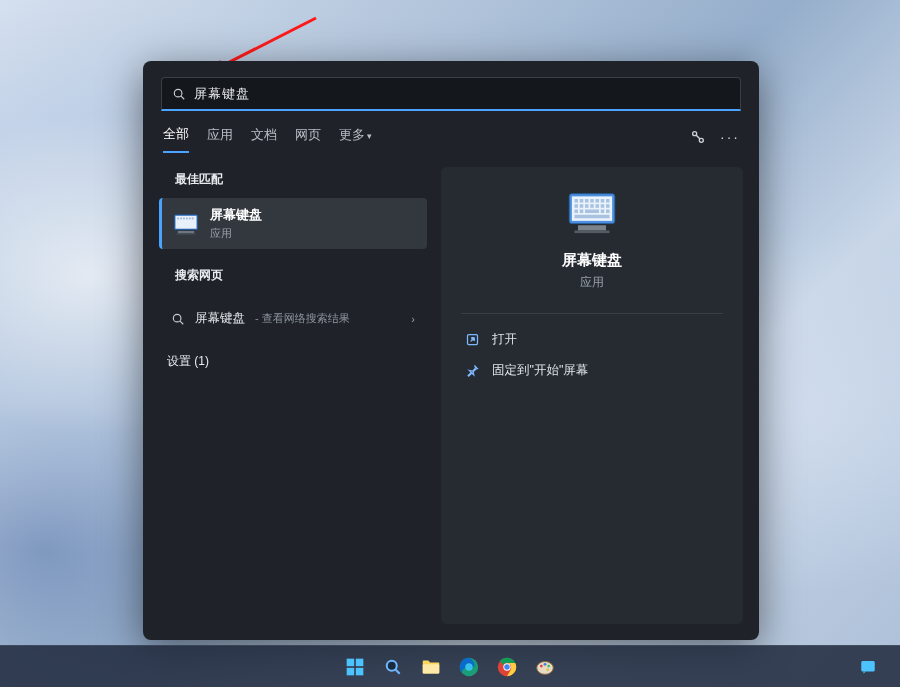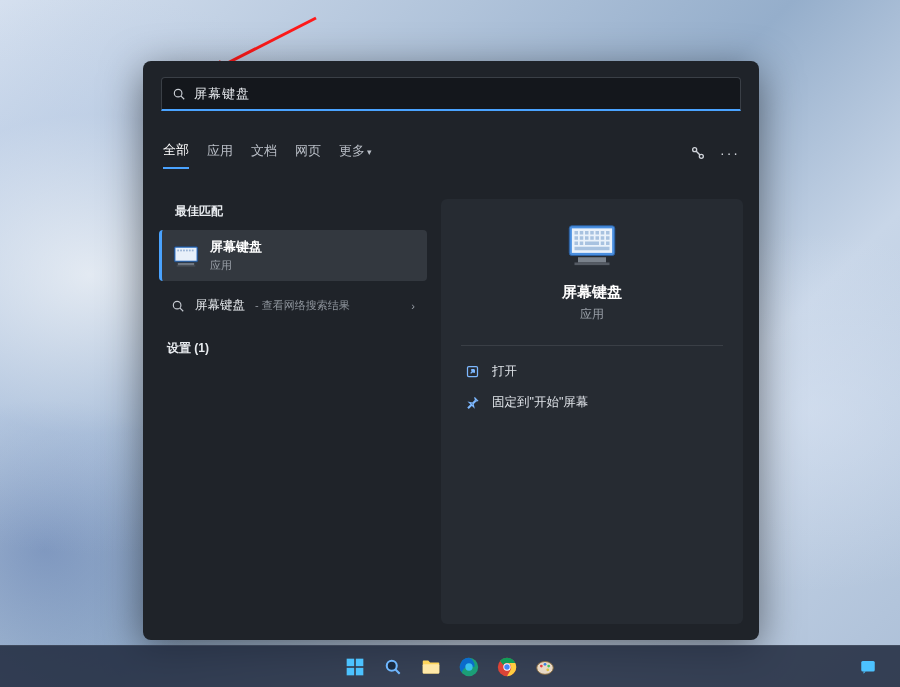--- a/index.html
+++ b/index.html
@@ -20,21 +20,20 @@
   }
   .start-panel {
     position: absolute;
     left: 143px; top: 61px;
     width: 616px; height: 579px;
     background: #1f2329;
     border-radius: 8px;
     box-shadow: 0 10px 40px rgba(0,0,0,0.5);
     display: flex; flex-direction: column;
     overflow: hidden;
-    gap: 16px;
   }
   .search-row {
     margin: 16px 18px 0 18px;
     height: 34px;
     background: #14171c;
     border: 1px solid #3a3f46;
     border-bottom: 2px solid #4aa3ff;
     border-radius: 4px 4px 0 0;
     display: flex; align-items: center;
     padding: 0 10px;
@@ -74,21 +73,21 @@
   .bm-text .t { color:#fff; font-size:13px; font-weight:600; }
   .bm-text .s { color:#9aa0a8; font-size:11px; margin-top:2px; }
   .web-row {
     margin-top:6px; padding:10px 12px; display:flex; align-items:center; gap:10px;
     cursor:pointer; border-radius:4px;
   }
   .web-row .wicon { width:14px; height:14px; color:#c6cad1; flex-shrink:0; }
   .web-row .wt { color:#e5e8ec; font-size:12.5px; }
   .web-row .ws { color:#8e949c; font-size:11px; }
   .web-row .chevr { margin-left:auto; color:#9aa0a8; font-size:11px; }
-  .settings-label { color:#e8ebef; font-size:12px; font-weight:700; padding: 16px 8px 6px 8px; }
+  .settings-label { color:#e8ebef; font-size:12px; font-weight:400; padding: 16px 8px 6px 8px; }
   .detail-head { display:flex; flex-direction:column; align-items:center; padding-bottom:14px; }
   .app-icon-lg { width:56px; height:56px; margin-bottom:10px; }
   .detail-title { color:#fff; font-size:15px; font-weight:600; }
   .detail-sub { color:#9aa0a8; font-size:12px; margin-top:4px; }
   .detail-sep { height:1px; background:#3a3f46; margin: 8px 20px 6px 20px; }
   .action-list { display:flex; flex-direction:column; padding: 4px 14px; }
   .action {
     display:flex; align-items:center; gap:12px;
     padding:7px 10px; color:#dfe3e8; font-size:12.5px;
     border-radius:4px; cursor:pointer;
@@ -175,20 +174,21 @@
                 <rect x="34" y="13" width="3" height="3"></rect>
               </g>
           </svg>
         </div>
         <div class="bm-text">
           <div class="t">屏幕键盘</div>
           <div class="s">应用</div>
         </div>
       </div>
 
+      <div class="section-label" style="margin-top:14px;">搜索网页</div>
       <div class="web-row">
         <svg class="wicon" viewBox="0 0 24 24">
             <circle cx="10.5" cy="10.5" r="6.5" stroke="currentColor" stroke-width="2" fill="none"></circle>
             <line x1="15.5" y1="15.5" x2="21" y2="21" stroke="currentColor" stroke-width="2"></line>
           </svg>
         <span class="wt">屏幕键盘</span>
         <span class="ws"> - 查看网络搜索结果</span>
         <span class="chevr">›</span>
       </div>
 

